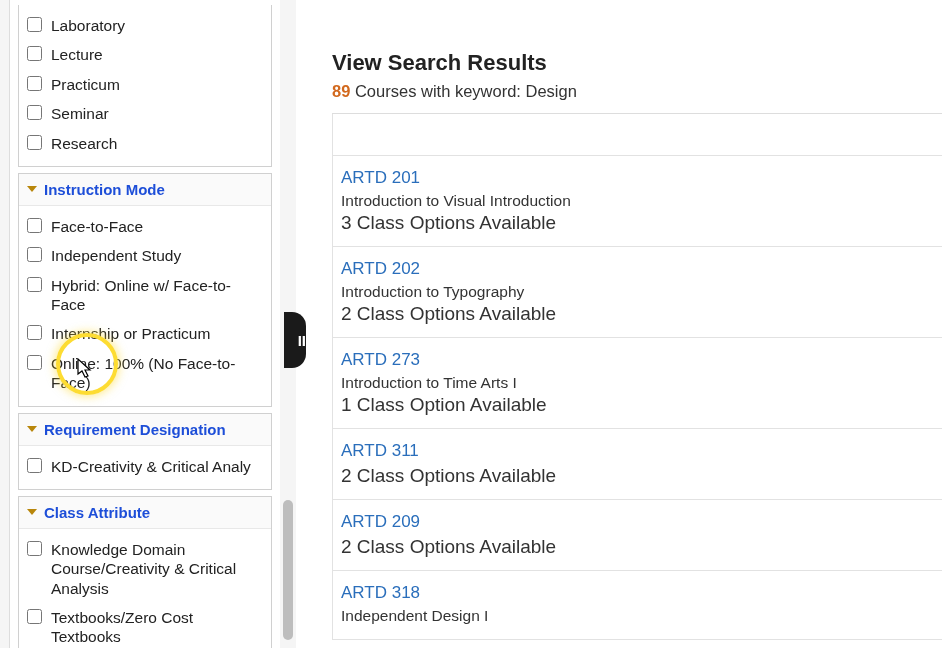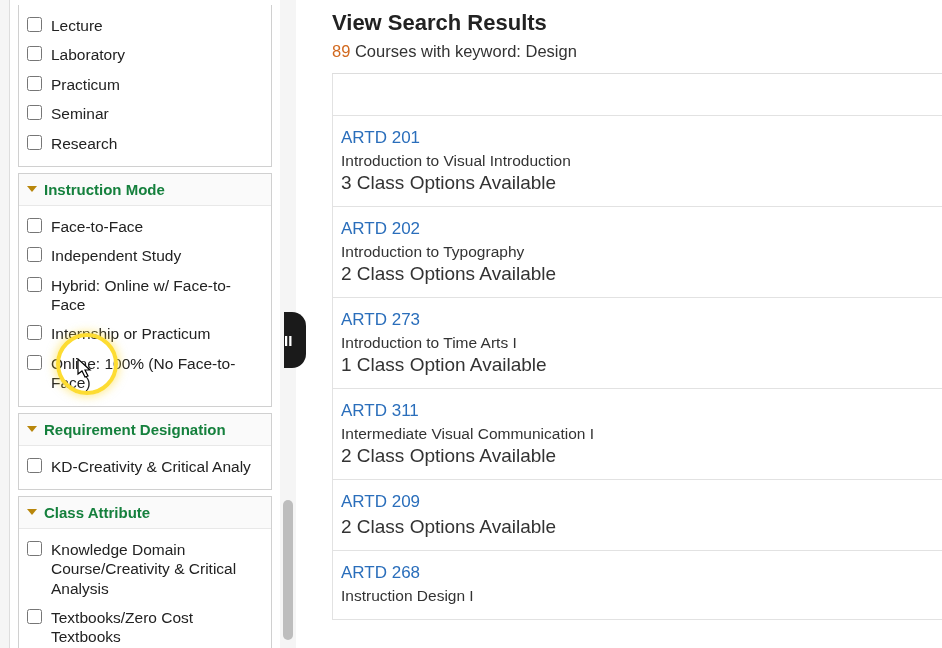--- a/index.html
+++ b/index.html
@@ -50,21 +50,21 @@
     }
     .filter-header .arrow {
       width: 0;
       height: 0;
       border-left: 5px solid transparent;
       border-right: 5px solid transparent;
       border-top: 6px solid #b8860b;
       margin-right: 7px;
     }
     .filter-header .title {
-      color: #15803d;
+      color: #1d4ed8;
       font-weight: bold;
       font-size: 15px;
       text-align: right;
     }
     .filter-body {
       padding: 6px 8px 8px 8px;
     }
     .filter-item {
       display: flex;
       align-items: flex-start;
@@ -100,29 +100,30 @@
     .content {
       flex: 1;
       padding: 10px 0 0 36px;
       position: relative;
     }
     .results-title {
       font-size: 22px;
       font-weight: bold;
       color: #222;
       margin-bottom: 6px;
+      margin-top: 40px;
     }
     .results-sub {
       font-size: 16.5px;
       color: #333;
       margin-bottom: 12px;
     }
     .results-count {
       color: #d2691e;
-      font-weight: normal;
+      font-weight: bold;
     }
     .results-container {
       border-top: 1px solid #ddd;
     }
     .result-spacer {
       height: 42px;
       border-bottom: 1px solid #e2e2e2;
       border-left: 1px solid #e2e2e2;
     }
     .result-row {
@@ -149,21 +150,21 @@
     .collapse-tab {
       position: absolute;
       left: -12px;
       top: 312px;
       width: 22px;
       height: 56px;
       background: #1a1a1a;
       border-radius: 0 14px 14px 0;
       display: flex;
       align-items: center;
-      justify-content: flex-start;
+      justify-content: flex-end;
       color: #fff;
       font-weight: bold;
       font-size: 15px;
       cursor: pointer;
     }
     .highlight-ring {
       position: absolute;
       left: 56px;
       top: 333px;
       width: 62px;
@@ -187,25 +188,25 @@
 
 <div class="layout">
   <div class="left-gutter"></div>
 
   <div class="sidebar">
 
     <div class="filter-section no-top-border">
       <div class="filter-body">
         <div class="filter-item">
           <input type="checkbox" style="">
+          <label>Laboratory</label>
+        </div>
+        <div class="filter-item">
+          <input type="checkbox" style="">
           <label>Lecture</label>
-        </div>
-        <div class="filter-item">
-          <input type="checkbox" style="">
-          <label>Laboratory</label>
         </div>
         <div class="filter-item">
           <input type="checkbox" style="">
           <label>Practicum</label>
         </div>
         <div class="filter-item">
           <input type="checkbox" style="">
           <label>Seminar</label>
         </div>
         <div class="filter-item">
@@ -308,32 +309,31 @@
       </div>
 
       <div class="result-row">
         <div class="course-code">ARTD 273</div>
         <div class="course-title">Introduction to Time Arts I</div>
         <div class="course-options">1 Class Option Available</div>
       </div>
 
       <div class="result-row">
         <div class="course-code">ARTD 311</div>
-        <div class="course-title">Intermediate Visual Communication I</div>
         <div class="course-options">2 Class Options Available</div>
       </div>
 
       <div class="result-row">
         <div class="course-code">ARTD 209</div>
         <div class="course-options">2 Class Options Available</div>
       </div>
 
       <div class="result-row">
-        <div class="course-code">ARTD 268</div>
-        <div class="course-title">Instruction Design I</div>
+        <div class="course-code">ARTD 318</div>
+        <div class="course-title">Independent Design I</div>
         <div class="course-options"></div>
       </div>
 
     </div>
   </div>
 </div>
 
 <div class="highlight-ring"></div>
 <svg class="cursor-arrow" width="18" height="22">
   <path d="M1 1 L1 16 L5 13 L8 19 L11 18 L8 12 L13 12 Z" fill="#fff" stroke="#000" stroke-width="1.2"></path>

